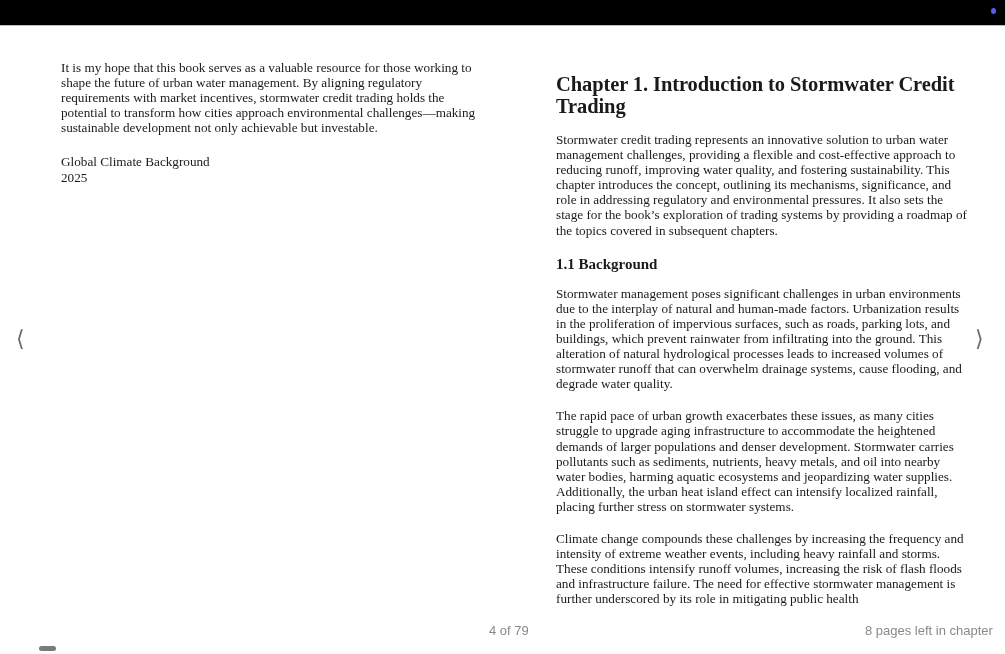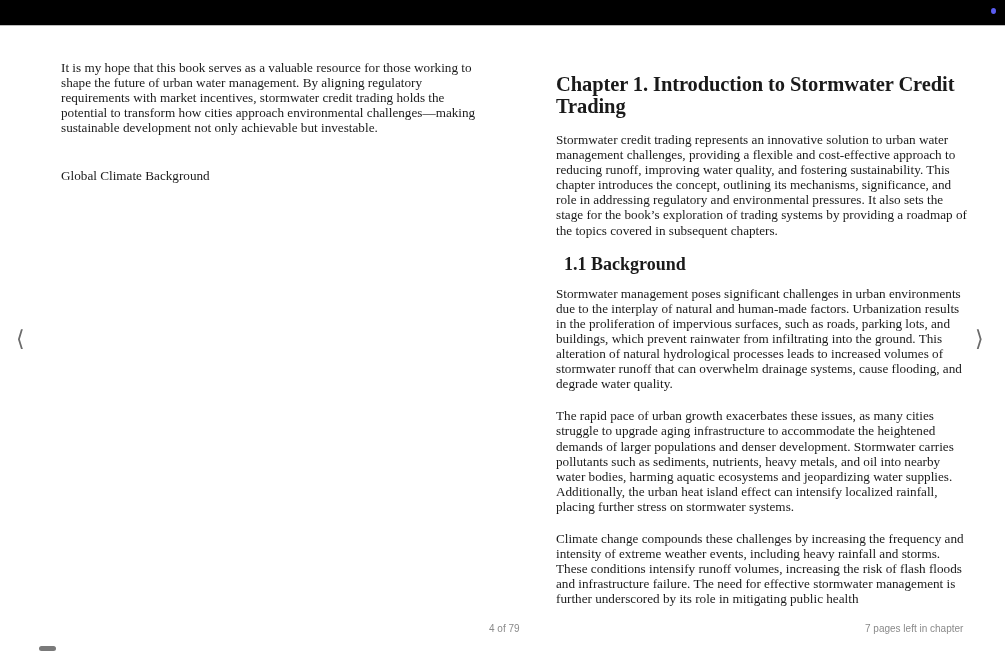--- a/index.html
+++ b/index.html
@@ -17,70 +17,71 @@
     position: absolute; right: 9px; top: 8px; width: 5px; height: 6px;
     border-radius: 50%; background: #5a5cf0;
   }
   .page {
     position: absolute; top: 60px;
     font-size: 13.2px; line-height: 15.1px;
   }
   .page.left { left: 61px; width: 415px; }
   .page.right { left: 556px; width: 415px; top: 73px; }
   .page p { margin: 0; }
-  .left .para { margin-bottom: 33px; font-family: Liberation Serif, serif; }
+  .left .para { margin-bottom: 19px; font-family: Liberation Serif, serif; }
   .author { font-weight: bold; margin-bottom: 17px; }
   .org { margin-bottom: 17px; }
   .chapter-title {
     font-weight: bold; font-size: 20.5px; line-height: 22px;
     margin: 0 0 15px 0; letter-spacing: -0.1px;
   }
   .section-title {
-    font-weight: bold; font-size: 18px; line-height: 18px;
-    margin: 0 0 13px 8px;
+    font-weight: bold; font-size: 15px; line-height: 18px;
+    margin: 0 0 13px 0;
   }
   .right .para { margin-bottom: 17px; }
   .right .para.first { margin-bottom: 17px; }
   .nav-arrow {
     position: absolute; top: 326px; font-size: 22px; color: #6b6b6b;
     font-family: "DejaVu Sans", sans-serif; cursor: pointer; line-height: 26px;
   }
   .nav-arrow.prev { left: 16px; }
   .nav-arrow.next { left: 975px; }
   .footer-text {
-    position: absolute; top: 623px; font-size: 10px; color: #8a8a8a;
+    position: absolute; top: 623px; font-size: 13px; color: #8a8a8a;
     font-family: "Liberation Sans", sans-serif;
   }
   .page-count { left: 489px; }
   .pages-left { left: 865px; }
   .scroll-handle {
     position: absolute; left: 39px; top: 646px; width: 17px; height: 5px;
     border-radius: 3px; background: #7a7a7a;
   }
 </style>
 </head>
 <body>
 
 <div class="topbar">
   <div class="status-dot"></div>
 </div>
 
 <div class="page left">
   <p class="para">It is my hope that this book serves as a valuable resource for those working to shape the future of urban water management. By aligning regulatory requirements with market incentives, stormwater credit trading holds the potential to transform how cities approach environmental challenges—making sustainable development not only achievable but investable.</p>
   <p class="org">Global Climate Background</p>
+  <p>2025</p>
 </div>
 
 <div class="page right">
   <h1 class="chapter-title">Chapter 1. Introduction to Stormwater Credit Trading</h1>
   <p class="para first">Stormwater credit trading represents an innovative solution to urban water management challenges, providing a flexible and cost-effective approach to reducing runoff, improving water quality, and fostering sustainability. This chapter introduces the concept, outlining its mechanisms, significance, and role in addressing regulatory and environmental pressures. It also sets the stage for the book’s exploration of trading systems by providing a roadmap of the topics covered in subsequent chapters.</p>
   <h2 class="section-title">1.1 Background</h2>
   <p class="para">Stormwater management poses significant challenges in urban environments due to the interplay of natural and human-made factors. Urbanization results in the proliferation of impervious surfaces, such as roads, parking lots, and buildings, which prevent rainwater from infiltrating into the ground. This alteration of natural hydrological processes leads to increased volumes of stormwater runoff that can overwhelm drainage systems, cause flooding, and degrade water quality.</p>
   <p class="para">The rapid pace of urban growth exacerbates these issues, as many cities struggle to upgrade aging infrastructure to accommodate the heightened demands of larger populations and denser development. Stormwater carries pollutants such as sediments, nutrients, heavy metals, and oil into nearby water bodies, harming aquatic ecosystems and jeopardizing water supplies. Additionally, the urban heat island effect can intensify localized rainfall, placing further stress on stormwater systems.</p>
   <p class="para">Climate change compounds these challenges by increasing the frequency and intensity of extreme weather events, including heavy rainfall and storms. These conditions intensify runoff volumes, increasing the risk of flash floods and infrastructure failure. The need for effective stormwater management is further underscored by its role in mitigating public health</p>
 </div>
 
 <div class="nav-arrow prev">⟨</div>
 <div class="nav-arrow next">⟩</div>
 
 <div class="footer-text page-count">4 of 79</div>
-<div class="footer-text pages-left">7 pages left in chapter</div>
+<div class="footer-text pages-left">8 pages left in chapter</div>
 
 <div class="scroll-handle"></div>
 
 </body></html>

